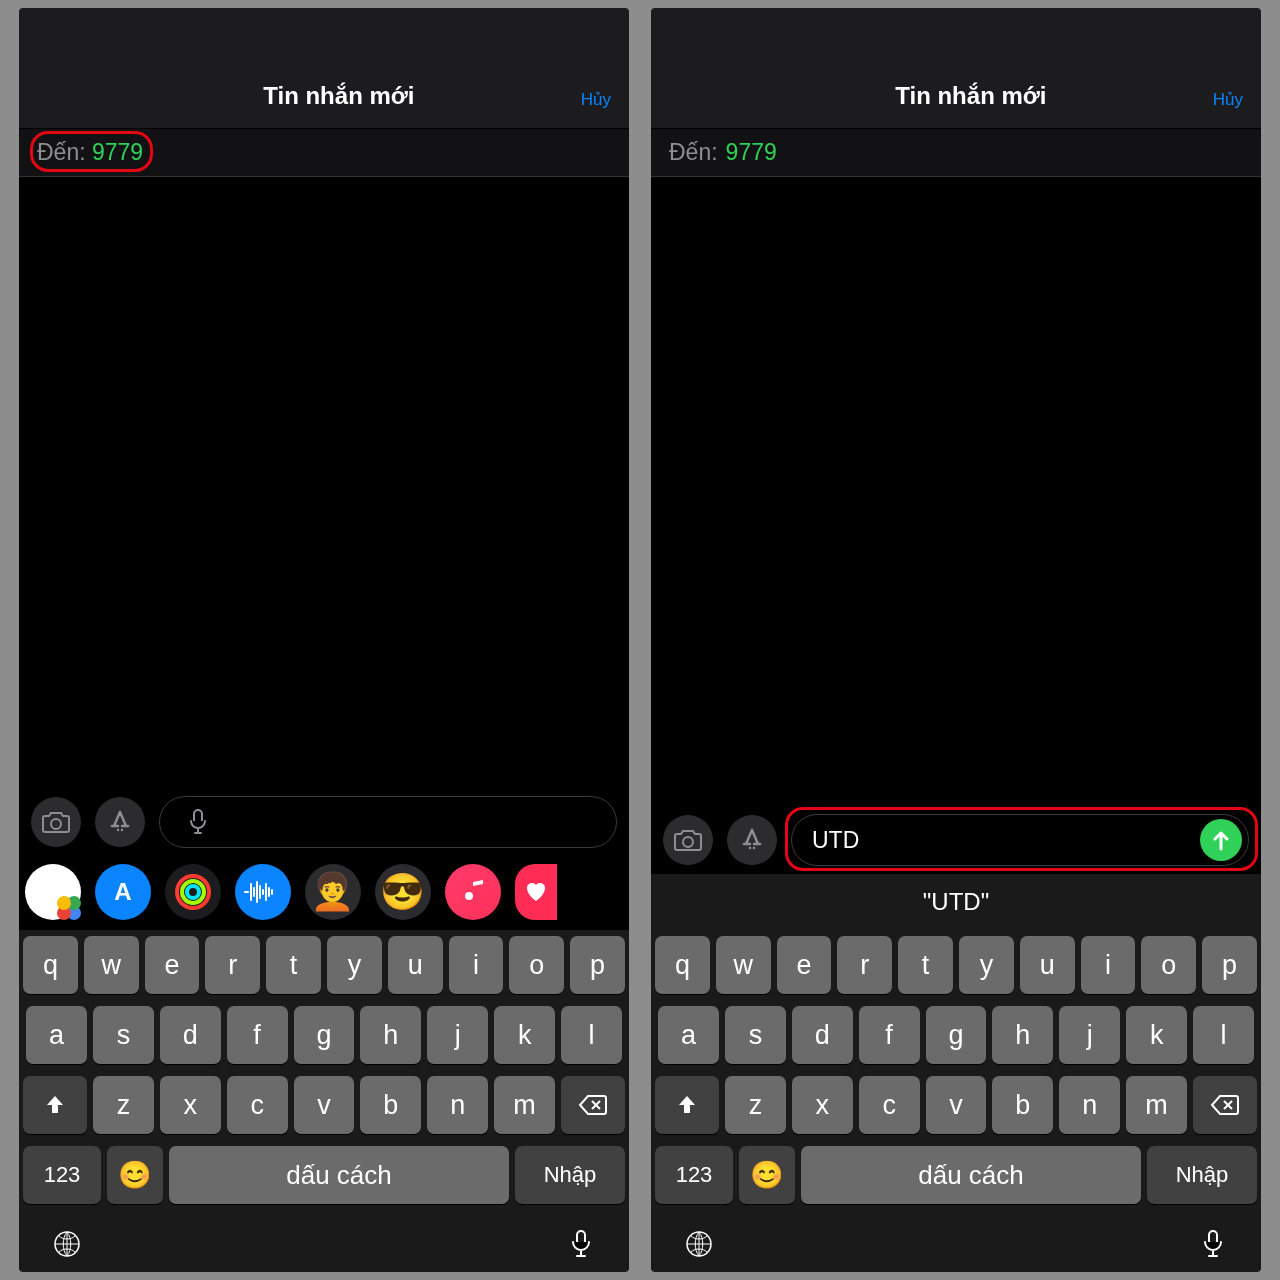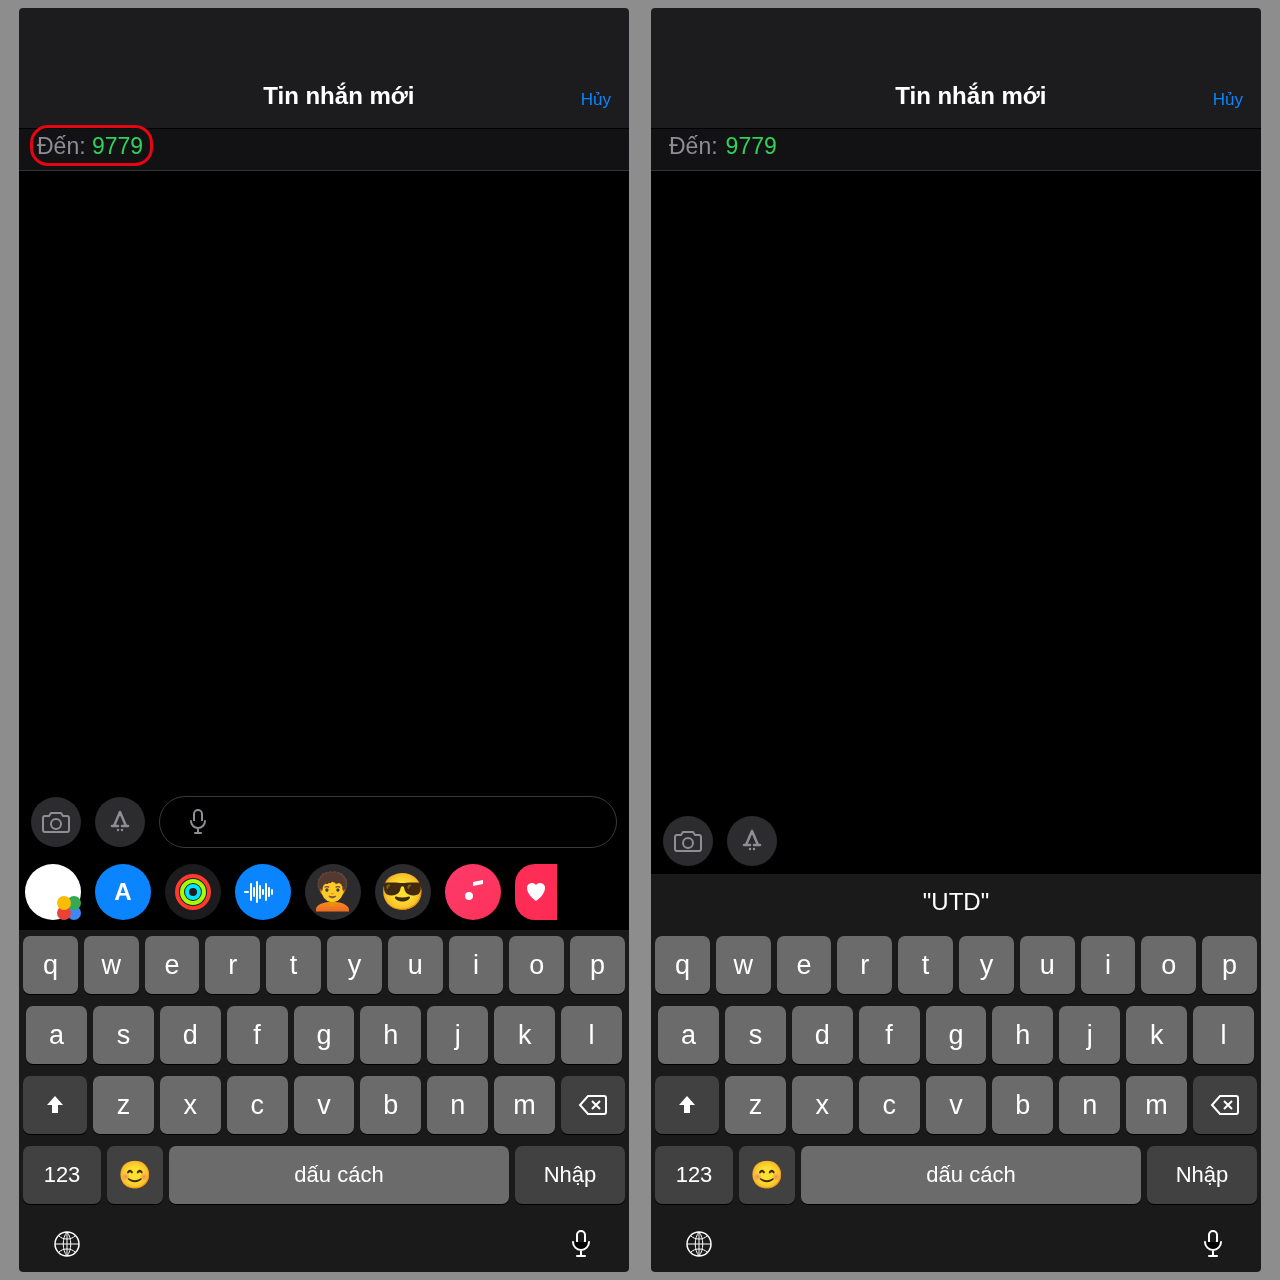--- a/index.html
+++ b/index.html
@@ -1,21 +1,21 @@
 <!DOCTYPE html>
 <html><head>
 <meta charset="utf-8">
 <style>
   * { margin: 0; padding: 0; box-sizing: border-box; font-family: -apple-system, "Helvetica Neue", Arial, sans-serif; }
   body { background: #8d8d8d; width: 1280px; height: 1280px; display: flex; padding: 8px; }
   .phone { flex: 1; background: #a3a3a3; margin: 0 11px; display: flex; flex-direction: column; overflow: hidden; border-radius: 4px; }
   .header { height: 120px; display: flex; align-items: flex-end; padding: 0 18px 18px; background: #1c1c1e; }
   .title { flex: 1; text-align: center; color: #fff; font-size: 24px; font-weight: 600; }
   .cancel { color: #0a84ff; font-size: 17px; }
-  .recipient { padding: 4px 18px 10px; border-top: 0.5px solid #000; border-bottom: 0.5px solid #333; background: #121214; display: flex; align-items: center; gap: 8px; font-size: 23px; }
+  .recipient { padding: 10px 18px 10px; border-top: 0.5px solid #000; border-bottom: 0.5px solid #333; background: #121214; display: flex; align-items: center; gap: 8px; font-size: 23px; }
   .recipient-label { color: #8e8e93; }
   .recipient-val { color: #30D158; }
   .highlight-red { position: relative; }
   .highlight-red::after { content:""; position:absolute; left:-7px; top:-8px; right:-10px; bottom:-6px; border:3px solid #e30613; border-radius:18px; pointer-events:none; }
   .body-area { flex: 1; background: #000; }
   .compose-row { display: flex; align-items: center; padding: 8px 12px; gap: 14px; background: #000; }
   .round-btn { width: 50px; height: 50px; border-radius: 25px; background: #2c2c2e; display:flex; align-items:center; justify-content:center; color:#8e8e93; }
   .input-pill { flex:1; border:1px solid #3a3a3c; border-radius: 30px; height: 52px; display:flex; align-items:center; padding: 0 6px 0 20px; position: relative; }
   .input-txt { flex:1; color:#fff; font-size:23px; }
   .input-txt.placeholder { color:#5a5a5e; }
@@ -35,21 +35,21 @@
   .keyboard { background:#1a1a1a; padding: 6px 4px 10px; }
   .krow { display:flex; gap:6px; margin-bottom:12px; justify-content:center; }
   .key { flex:1; background:#6b6b6b; color:#fff; border-radius:7px; height:58px; display:flex; align-items:center; justify-content:center; font-size:27px; box-shadow: 0 1px 0 #000; }
   .krow.r2 .key { max-width: calc((100% - 54px)/9); }
   .krow.r3 { padding: 0; }
   .key.mod { background:#414141; }
   .key.shift, .key.bksp { flex: 0 0 64px; }
   .krow.bottom { gap:6px; }
   .key.k123 { flex:0 0 78px; font-size:22px; }
   .key.emoji { flex:0 0 56px; }
-  .key.space { flex:1; font-size:22px; }
+  .key.space { flex:1; font-size:26px; }
   .key.enter { flex:0 0 110px; font-size:22px; }
   .sys-row { display:flex; justify-content:space-between; padding: 10px 26px 0; color:#fff; }
   .globe, .dictate { width:36px; height:36px; display:flex; align-items:center; justify-content:center; }
   .photos-dot { width:30px; height:30px; position:relative; }
   .photos-dot::before,.photos-dot::after{content:"";position:absolute;border-radius:50%;}
   .photos-dot::before{width:14px;height:14px;background:#fbbc04;left:4px;top:4px;box-shadow:10px 0 #34a853,0 10px #ea4335,10px 10px #4285f4;}
   svg { display:block; }
 </style>
 </head>
 <body>
@@ -237,20 +237,30 @@
           </svg>
       </span>
     </div>
     <div class="round-btn">
       <span>
         <svg width="28" height="28" viewBox="0 0 28 28">
             <path d="M14 4l6 14M14 4L8 18M6 18h6m4 0h6M12 22h0m4 0h0" stroke="#8e8e93" stroke-width="2.5" stroke-linecap="round"></path>
           </svg>
       </span>
     </div>
+    <div class="input-pill highlight-red">
+      <span class="input-txt">UTD</span>
+      <span class="send-btn">
+        <span>
+            <svg width="20" height="22">
+              <path d="M10 20V4M4 10l6-6 6 6" stroke="#fff" stroke-width="3" stroke-linecap="round" stroke-linejoin="round" fill="none"></path>
+            </svg>
+          </span>
+      </span>
+    </div>
   </div>
 
   <div class="suggestion-bar">
     <span>"UTD"</span>
   </div>
 
   <div class="keyboard">
     <div class="krow">
       <div class="key">q</div>
       <div class="key">w</div>

